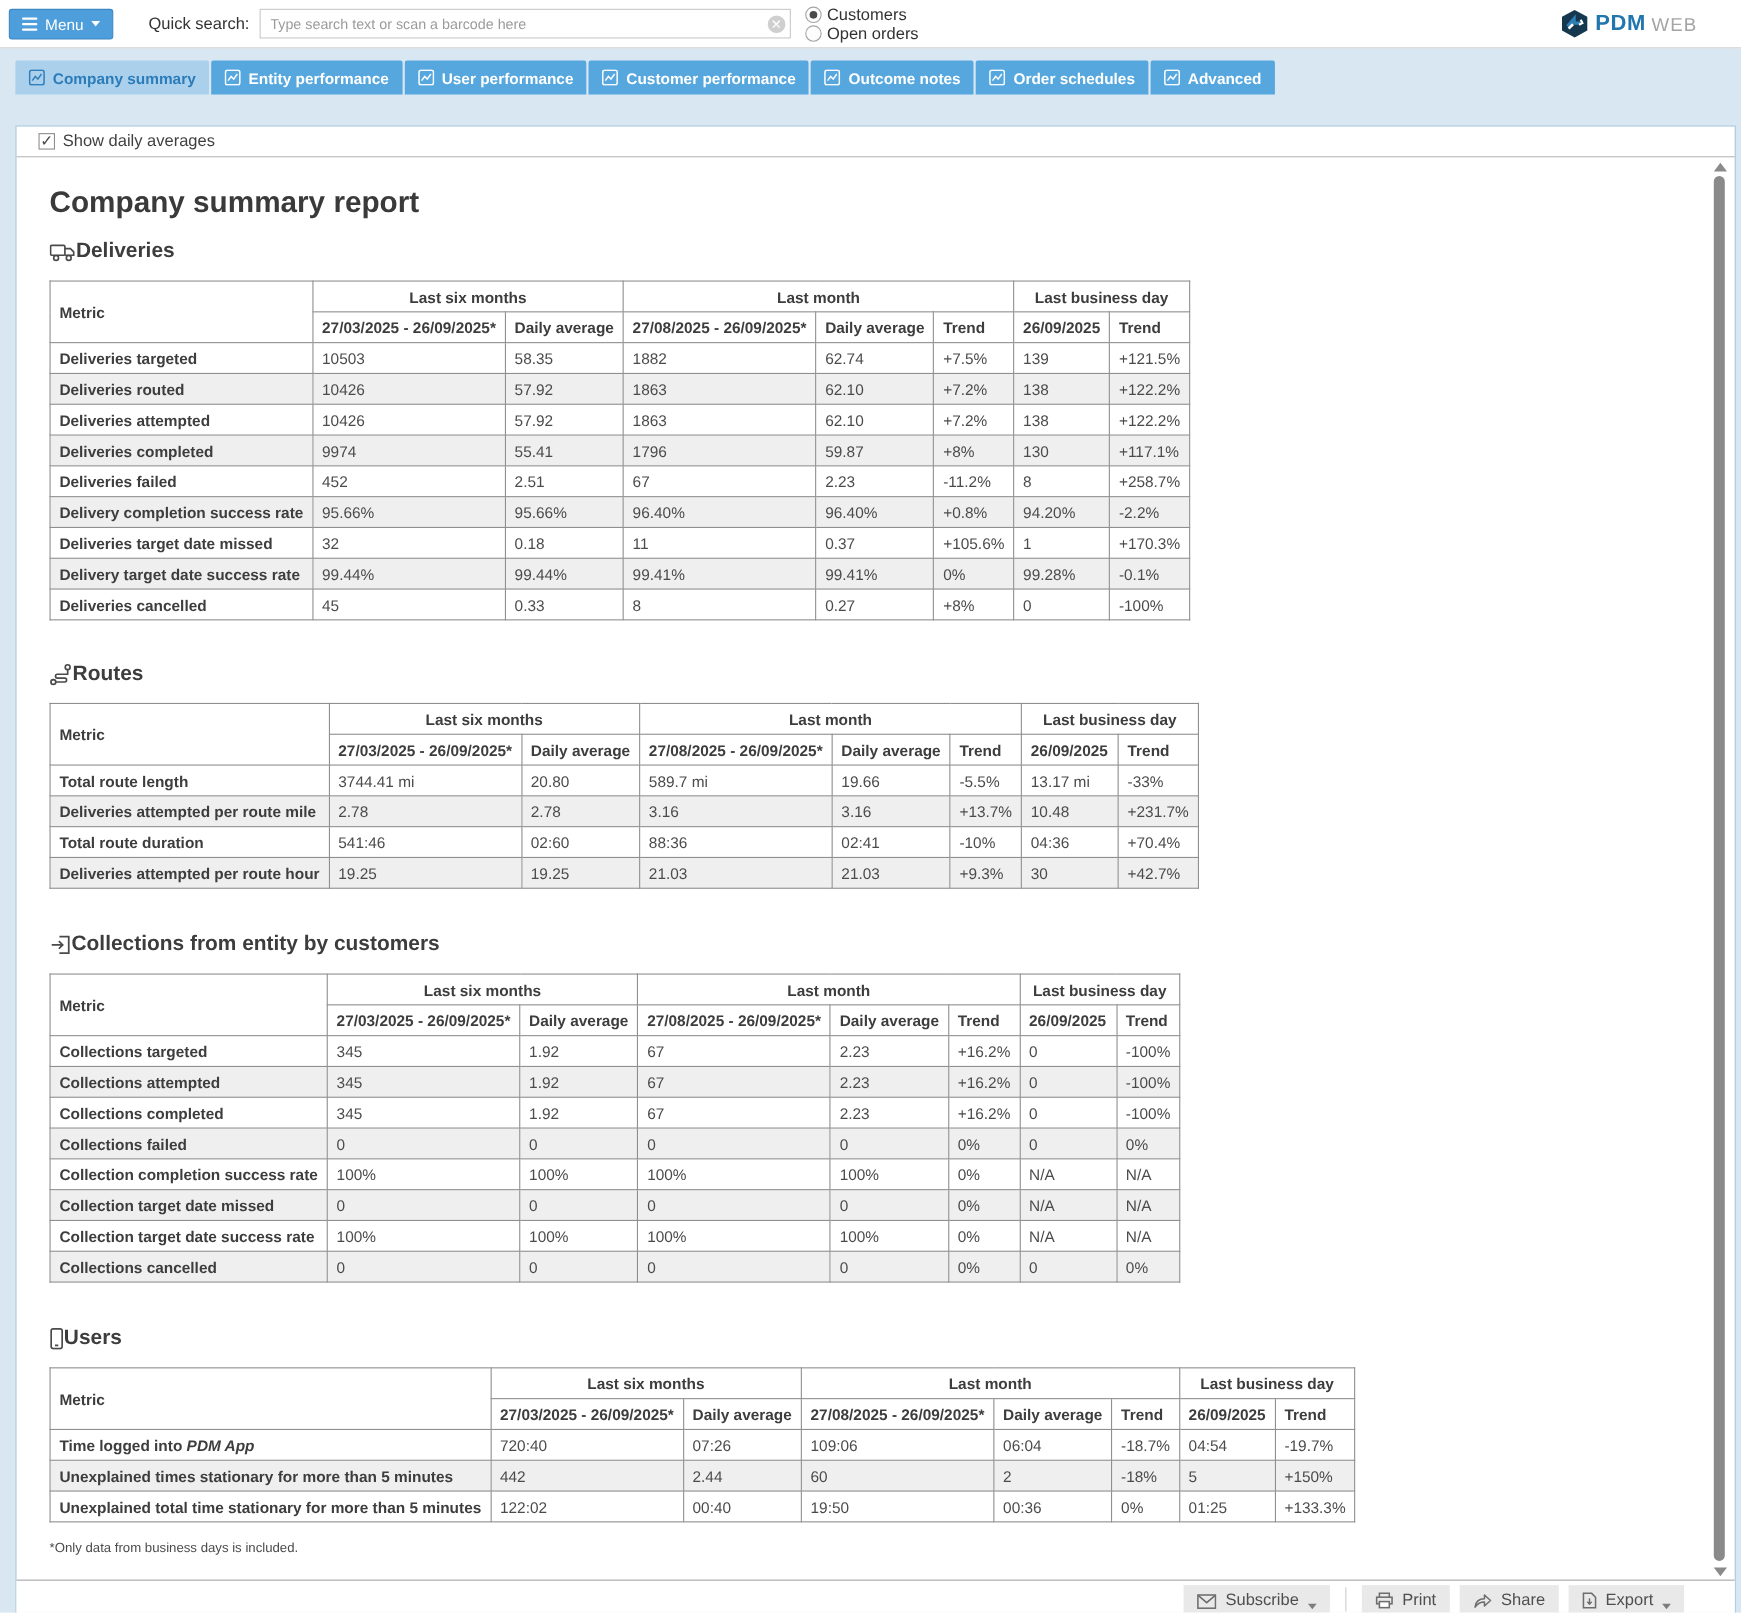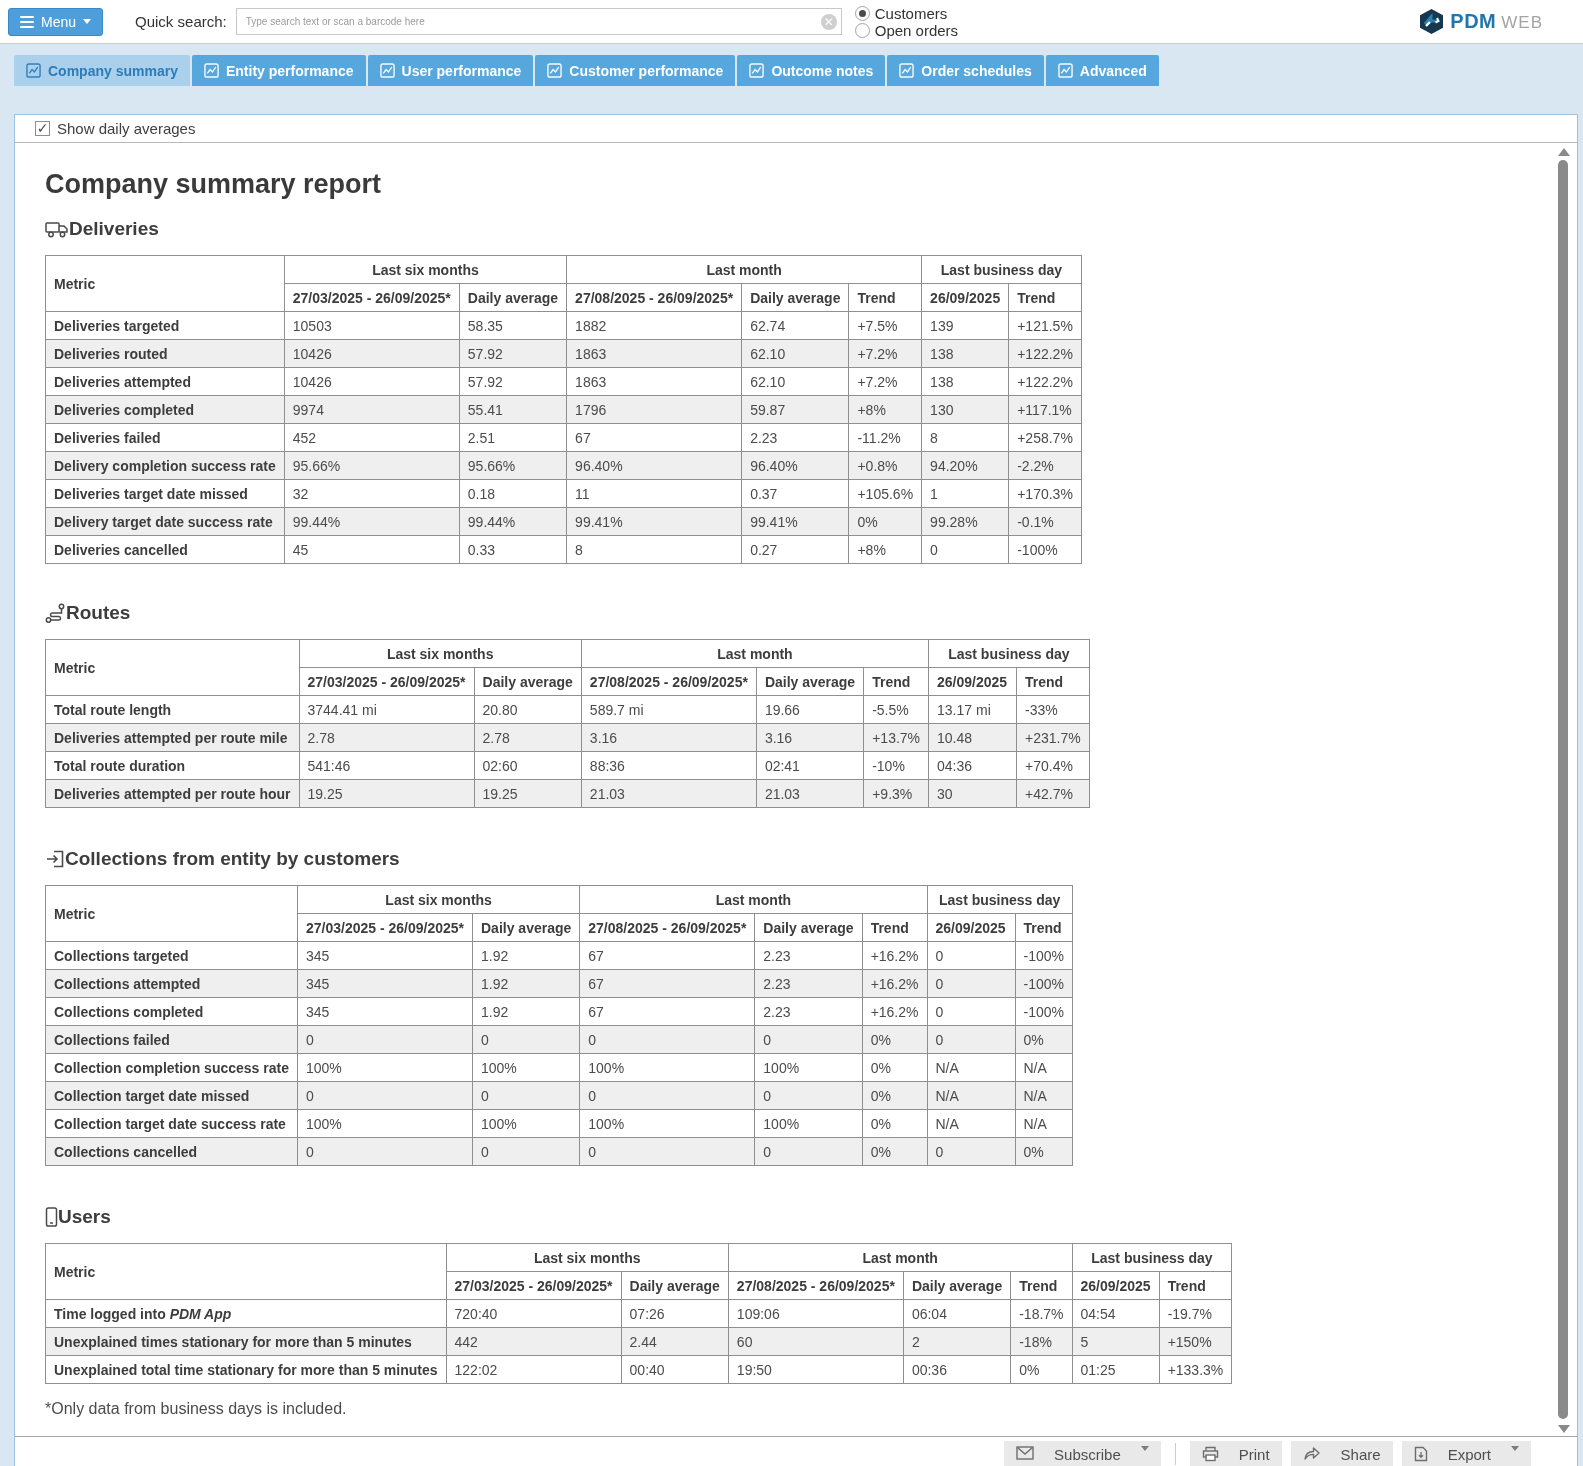--- a/index.html
+++ b/index.html
@@ -19,22 +19,22 @@
     display:flex; align-items:center; gap:7px;
     background:var(--c-blue,#4d9edb); border:1px solid #3c88c4; color:#fff;
     font-family:inherit; font-size:14px; padding:5px 11px; border-radius:3px; cursor:pointer;
   }
   .hamburger{display:inline-flex; flex-direction:column; gap:3px;}
   .hamburger i{display:block; width:14px; height:2px; background:#fff; border-radius:1px;}
   .caret{width:0;height:0;border-left:4px solid transparent;border-right:4px solid transparent;border-top:5px solid #fff;display:inline-block;}
   .qs-label{margin-left:32px; font-size:15px; color:#333;}
   .search-wrap{position:relative; margin-left:9px;}
   .search-wrap input{
-    width:606px; height:27px; border:1px solid #c9c9c9; padding:0 28px 0 9px;
-    font-family:inherit; font-size:10px; color:#444;
+    width:483px; height:27px; border:1px solid #c9c9c9; padding:0 28px 0 9px;
+    font-family:inherit; font-size:13px; color:#444;
   }
   .search-wrap input::placeholder{color:#9b9b9b;}
   .clear-ic{
     position:absolute; right:5px; top:50%; transform:translateY(-50%);
     width:16px; height:16px; border-radius:50%; background:#cfcfcf; color:#fff;
     font-size:12px; line-height:16px; text-align:center; cursor:pointer;
   }
   .radio{display:flex; align-items:center; gap:5px; margin-left:13px; font-size:15px; color:#333; cursor:pointer;}
   .rc{width:15px;height:15px;border-radius:50%;border:1px solid #a5a5a5;background:#fdfdfd;display:inline-block;position:relative;}
   .rc.checked::after{content:"";position:absolute;left:3px;top:3px;width:7px;height:7px;border-radius:50%;background:#4a4a4a;}
@@ -78,34 +78,34 @@
   table.rpt thead th{font-weight:bold; color:#3d3d3d; background:#fff;}
   table.rpt thead .grp{text-align:center;}
   table.rpt td{color:#4b4b4b; font-weight:normal;}
   table.rpt td.metric{font-weight:bold; color:#3d3d3d;}
   table.rpt tbody tr:nth-child(even) td{background:#efefef;}
   td.trend{font-weight:bold;}
   .t-green{color:var(--c-green,#1e8a1e);}
   .t-red{color:var(--c-red,#e00000);}
   .t-orange{color:var(--c-orange,#ef8f00);}
   .t-neutral{color:#3d3d3d;}
-  .footnote{margin-top:16px; font-size:16px; color:#4b4b4b;}
+  .footnote{margin-top:16px; font-size:12px; color:#4b4b4b;}
   
   .vscroll{position:absolute; top:31px; bottom:36px; right:5px; width:17px;}
   .sb-up,.sb-down{position:absolute; left:3px; width:0; height:0; border-left:6px solid transparent; border-right:6px solid transparent;}
   .sb-up{top:2px; border-bottom:8px solid #8a8a8a;}
   .sb-down{bottom:2px; border-top:8px solid #8a8a8a;}
   .sb-thumb{position:absolute; top:14px; bottom:16px; left:3px; width:10px; background:#8a8a8a; border-radius:5px;}
   
   .footerbar{
     height:35px; border-top:1px solid #a5a5a5; background:#fff;
     display:flex; align-items:center; justify-content:flex-end; gap:9px; padding-right:46px;
   }
   .fbtn{
-    display:flex; align-items:flex-start; gap:20px; background:#e9e9e9; border:none;
+    display:flex; align-items:flex-end; gap:8px; background:#e9e9e9; border:none;
     color:#4f4f4f; font-family:inherit; font-size:15px; padding:5px 12px; cursor:pointer;
   }
   .fbtn .caret{border-top-color:#7d7d7d;}
   .fsep{width:1px; height:22px; background:#cdcdcd; margin:0 5px;}
   .f-ic{display:inline-flex; color:#6d6d6d;}
   em{font-style:italic;}
 </style>
 </head>
 <body>
 

